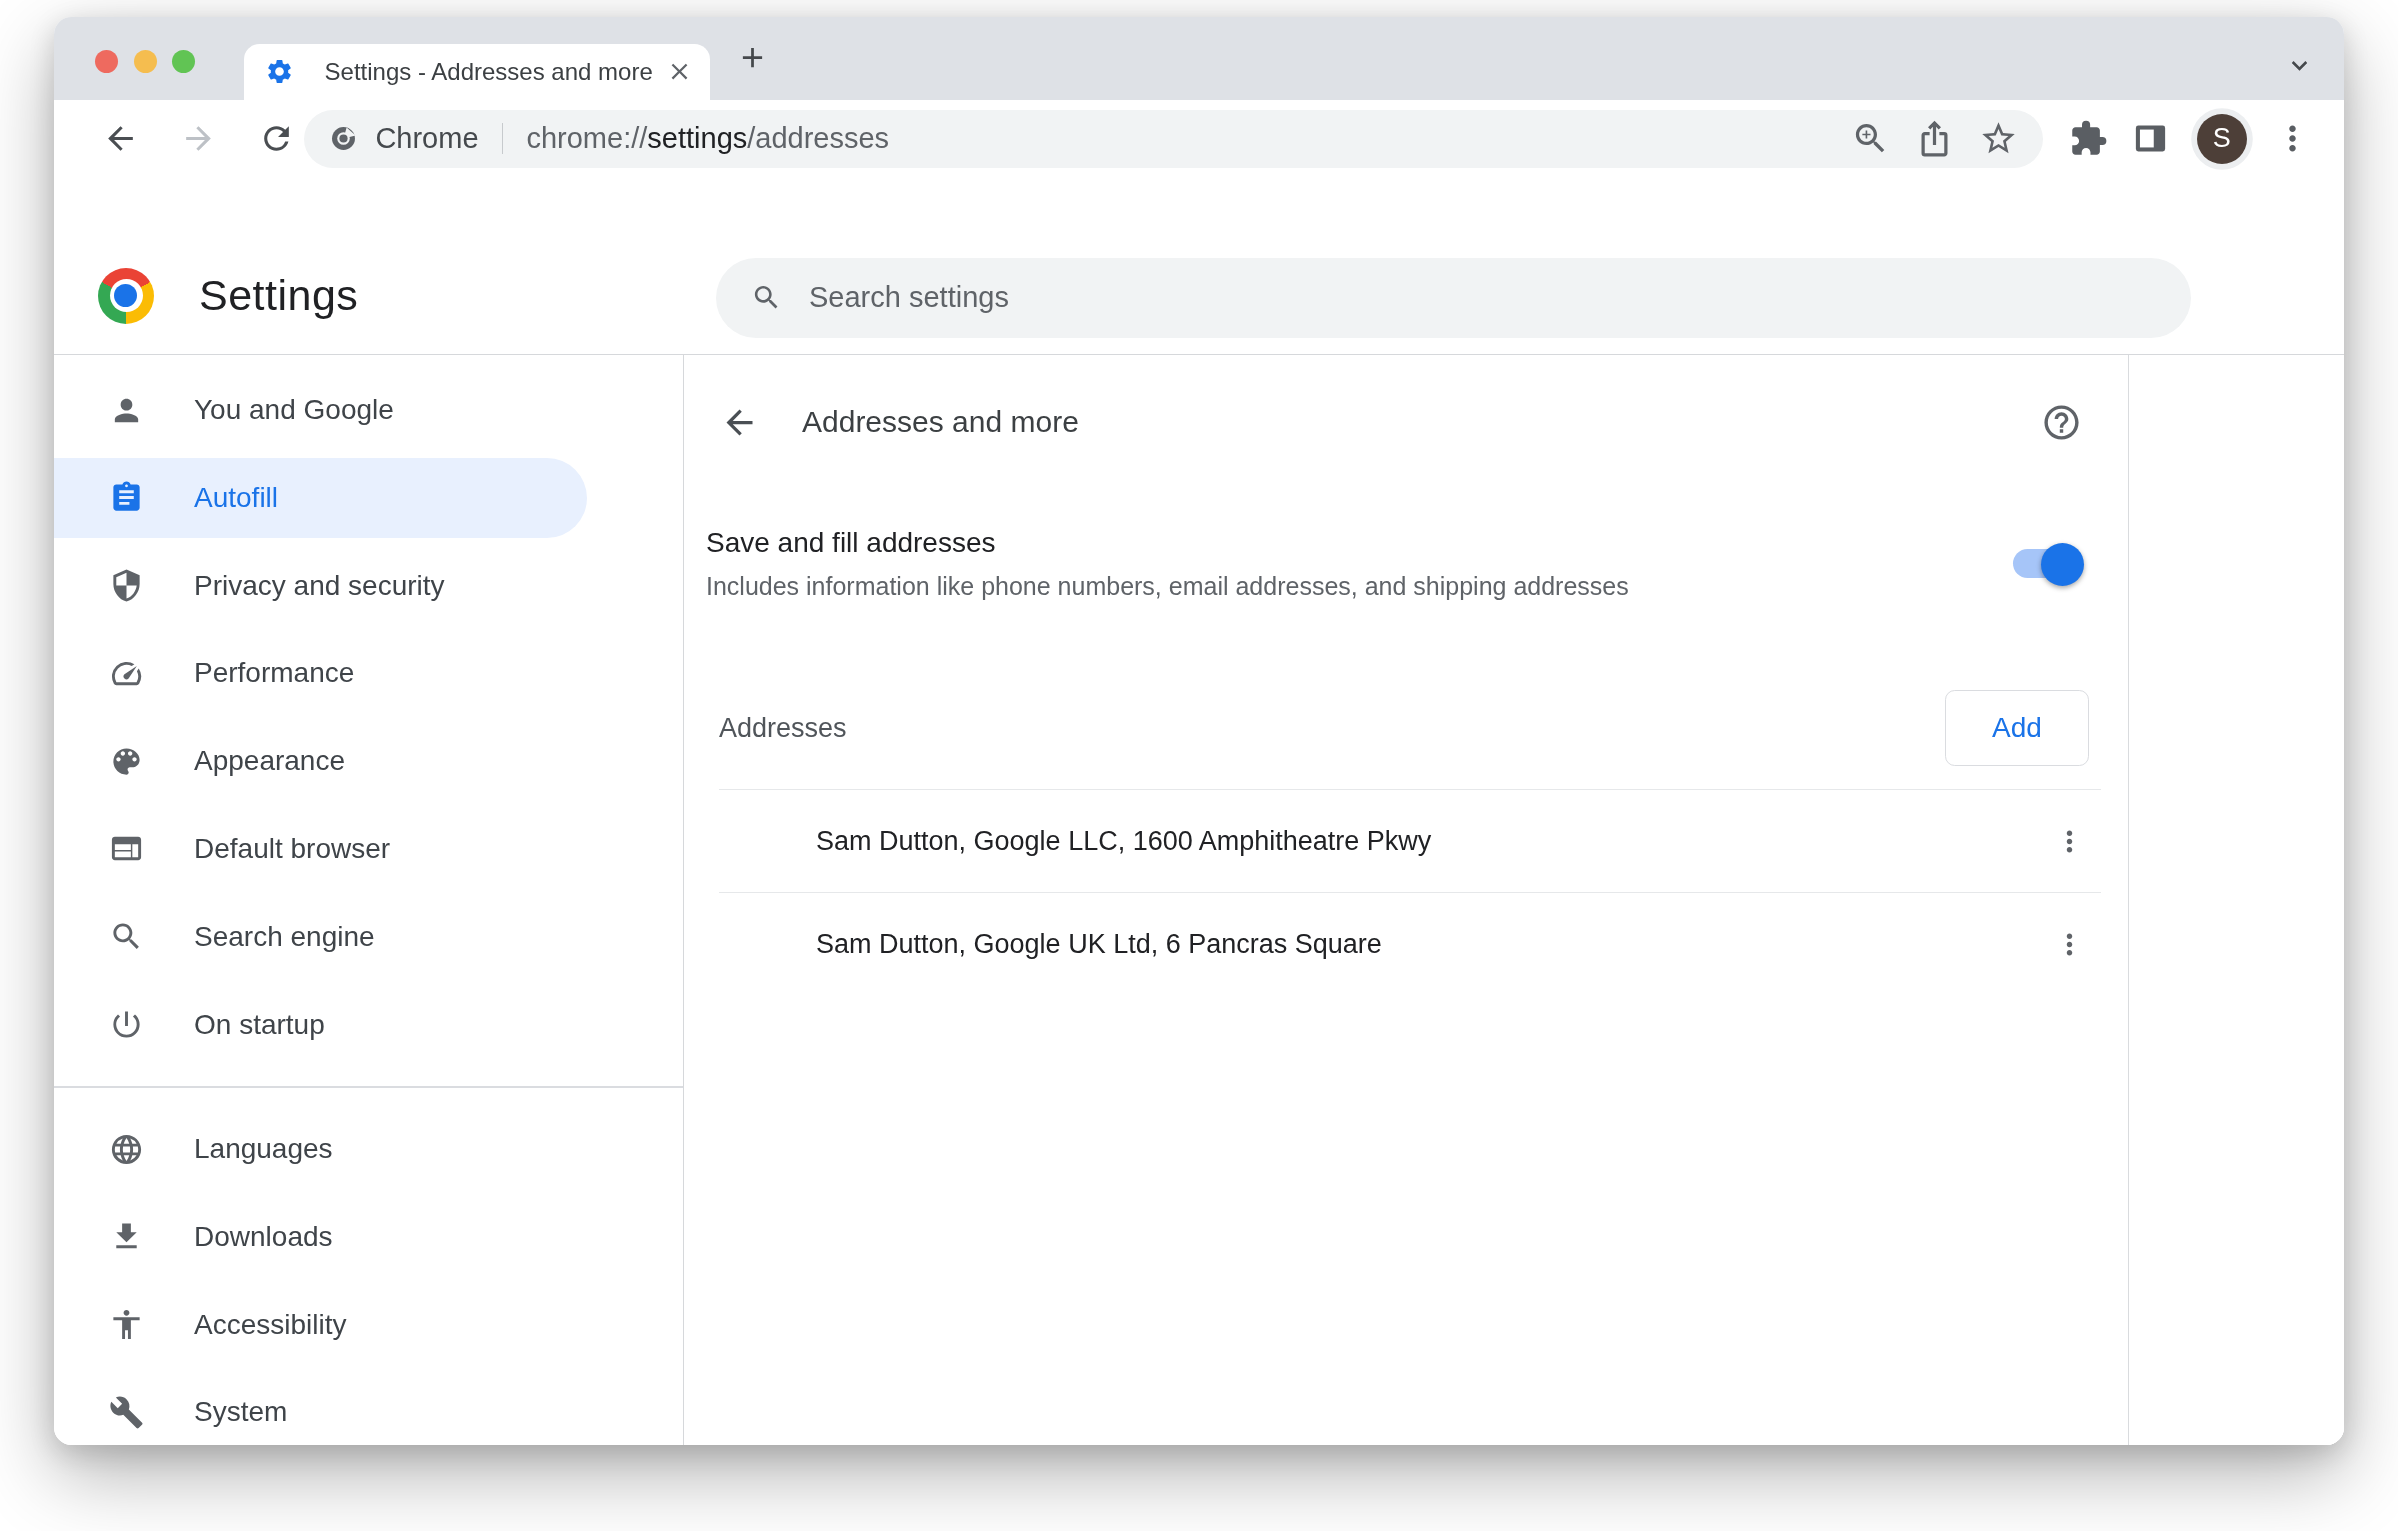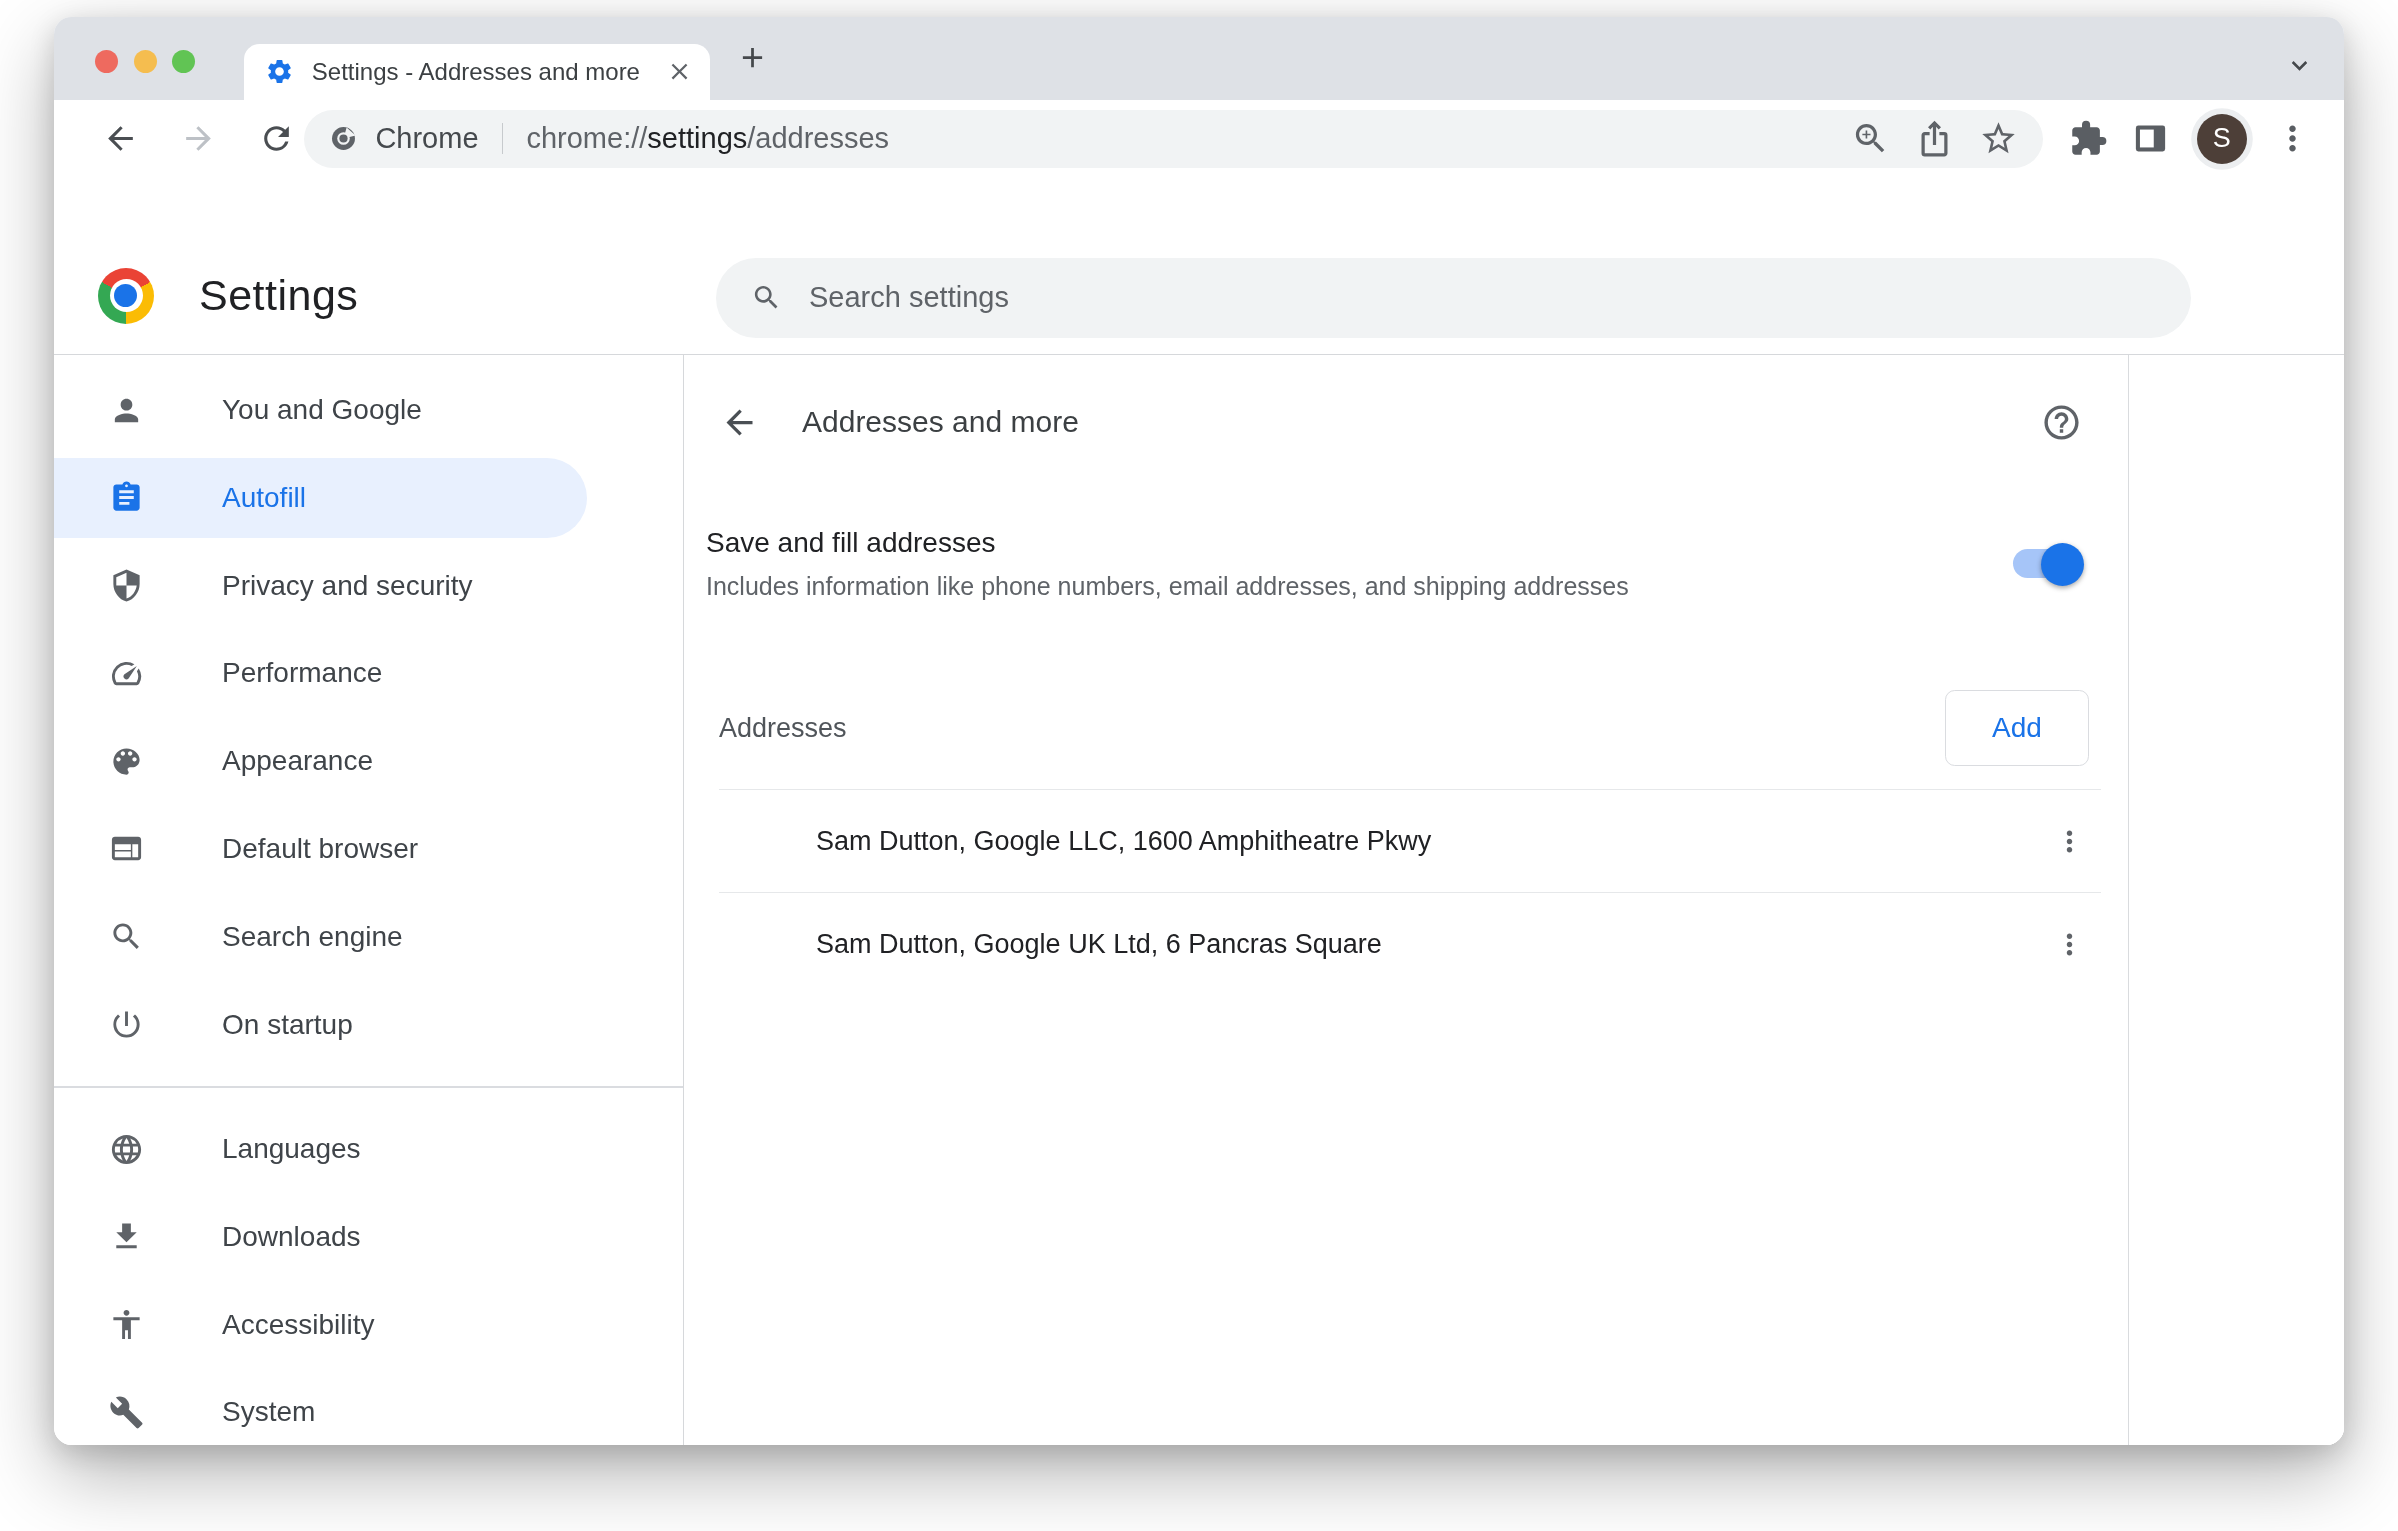--- a/index.html
+++ b/index.html
@@ -1,21 +1,21 @@
 <!DOCTYPE html>
 <html><head>
 <meta charset="utf-8">
 <style>
   html,body{margin:0;padding:0;width:2399px;height:1531px;background:#ffffff;overflow:hidden;
     font-family:"Liberation Sans","DejaVu Sans",sans-serif;-webkit-font-smoothing:antialiased;}
   .stage{position:relative;width:2399px;height:1531px;background:#fff;}
   .window{position:absolute;left:54px;top:16.5px;width:2290px;height:1428px;background:#fff;border-radius:17.5px;
     box-shadow:0 29px 78px rgba(0,0,0,.30),0 7.8px 27px rgba(0,0,0,.14);overflow:hidden;display:flex;flex-direction:column;}
   
-  .tabstrip{position:relative;height:83px;background:#dee1e6;flex:0 0 auto;}
+  .tabstrip{position:relative;height:83px;background:#dee1e6;flex:0 0 auto;text-align:center;}
   .traffic{position:absolute;left:41px;top:33px;display:flex;gap:15.5px;}
   .light{width:23px;height:23px;border-radius:50%;}
   .tab{position:absolute;left:190px;bottom:0;width:466px;height:56px;background:#fff;border-radius:15.5px 15.5px 0 0;
     display:flex;align-items:center;padding:0 17.5px 0 21.3px;box-sizing:border-box;}
   .tab .favicon{width:29px;height:29px;flex:0 0 auto;color:#1a73e8;}
   .tab-title{flex:1;margin-left:17.5px;font-size:24px;color:#3c4043;white-space:nowrap;overflow:hidden;text-overflow:ellipsis;}
   .tab-close{width:27px;height:27px;color:#5f6368;flex:0 0 auto;}
   .newtab{position:absolute;left:673px;top:15.5px;width:50px;height:50px;display:flex;align-items:center;justify-content:center;color:#45484c;}
   .newtab svg{width:33px;height:33px;}
   .strip-chevron{position:absolute;right:23px;top:27px;width:43px;height:43px;display:flex;align-items:center;justify-content:center;color:#45484c;}
@@ -52,21 +52,21 @@
   .s-search{position:absolute;left:662px;top:80px;width:1475px;height:80px;background:#f1f3f4;border-radius:40px;
     display:flex;align-items:center;padding:0 9.7px 0 35px;box-sizing:border-box;}
   .s-search .sicon{width:31px;height:31px;color:#5f6368;flex:0 0 auto;}
   .s-search input{border:none;outline:none;background:transparent;margin-left:25px;font-size:29px;color:#202124;flex:1;
     font-family:inherit;}
   .s-search input::placeholder{color:#5f6368;opacity:1;}
   
   .body-row{flex:1;display:flex;min-height:0;background:#fff;}
   .sidebar{width:630px;flex:0 0 auto;border-right:1.9px solid #d6d8db;padding-top:15.5px;box-sizing:border-box;}
   .side-item{height:80px;margin-bottom:7.8px;display:flex;align-items:center;padding-left:55px;box-sizing:border-box;
-    color:#3f4449;font-weight:500;font-size:28px;gap:28px;}
+    color:#3f4449;font-weight:500;font-size:28px;}
   .side-item .ic{width:35px;height:35px;color:#5f6368;flex:0 0 auto;}
   .side-item .lbl{margin-left:50px;}
   .side-item.selected{width:533px;background:#e8f0fe;border-radius:0 40px 40px 0;color:#1a73e8;}
   .side-item.selected .ic{color:#1a73e8;}
   .side-sep{height:1.9px;background:#dadce0;margin:21.3px 0;}
   .content{width:1445px;flex:0 0 auto;border-right:1.9px solid #d9dbde;box-sizing:border-box;display:flex;flex-direction:column;}
   .gutter{flex:1;background:#fff;}
   .subheader{display:flex;align-items:center;padding:25px 25px 0 34px;height:85px;box-sizing:content-box;}
   .backbtn{width:43px;height:43px;color:#4a4f54;flex:0 0 auto;display:flex;align-items:center;justify-content:center;}
   .backbtn svg{width:39px;height:39px;}

